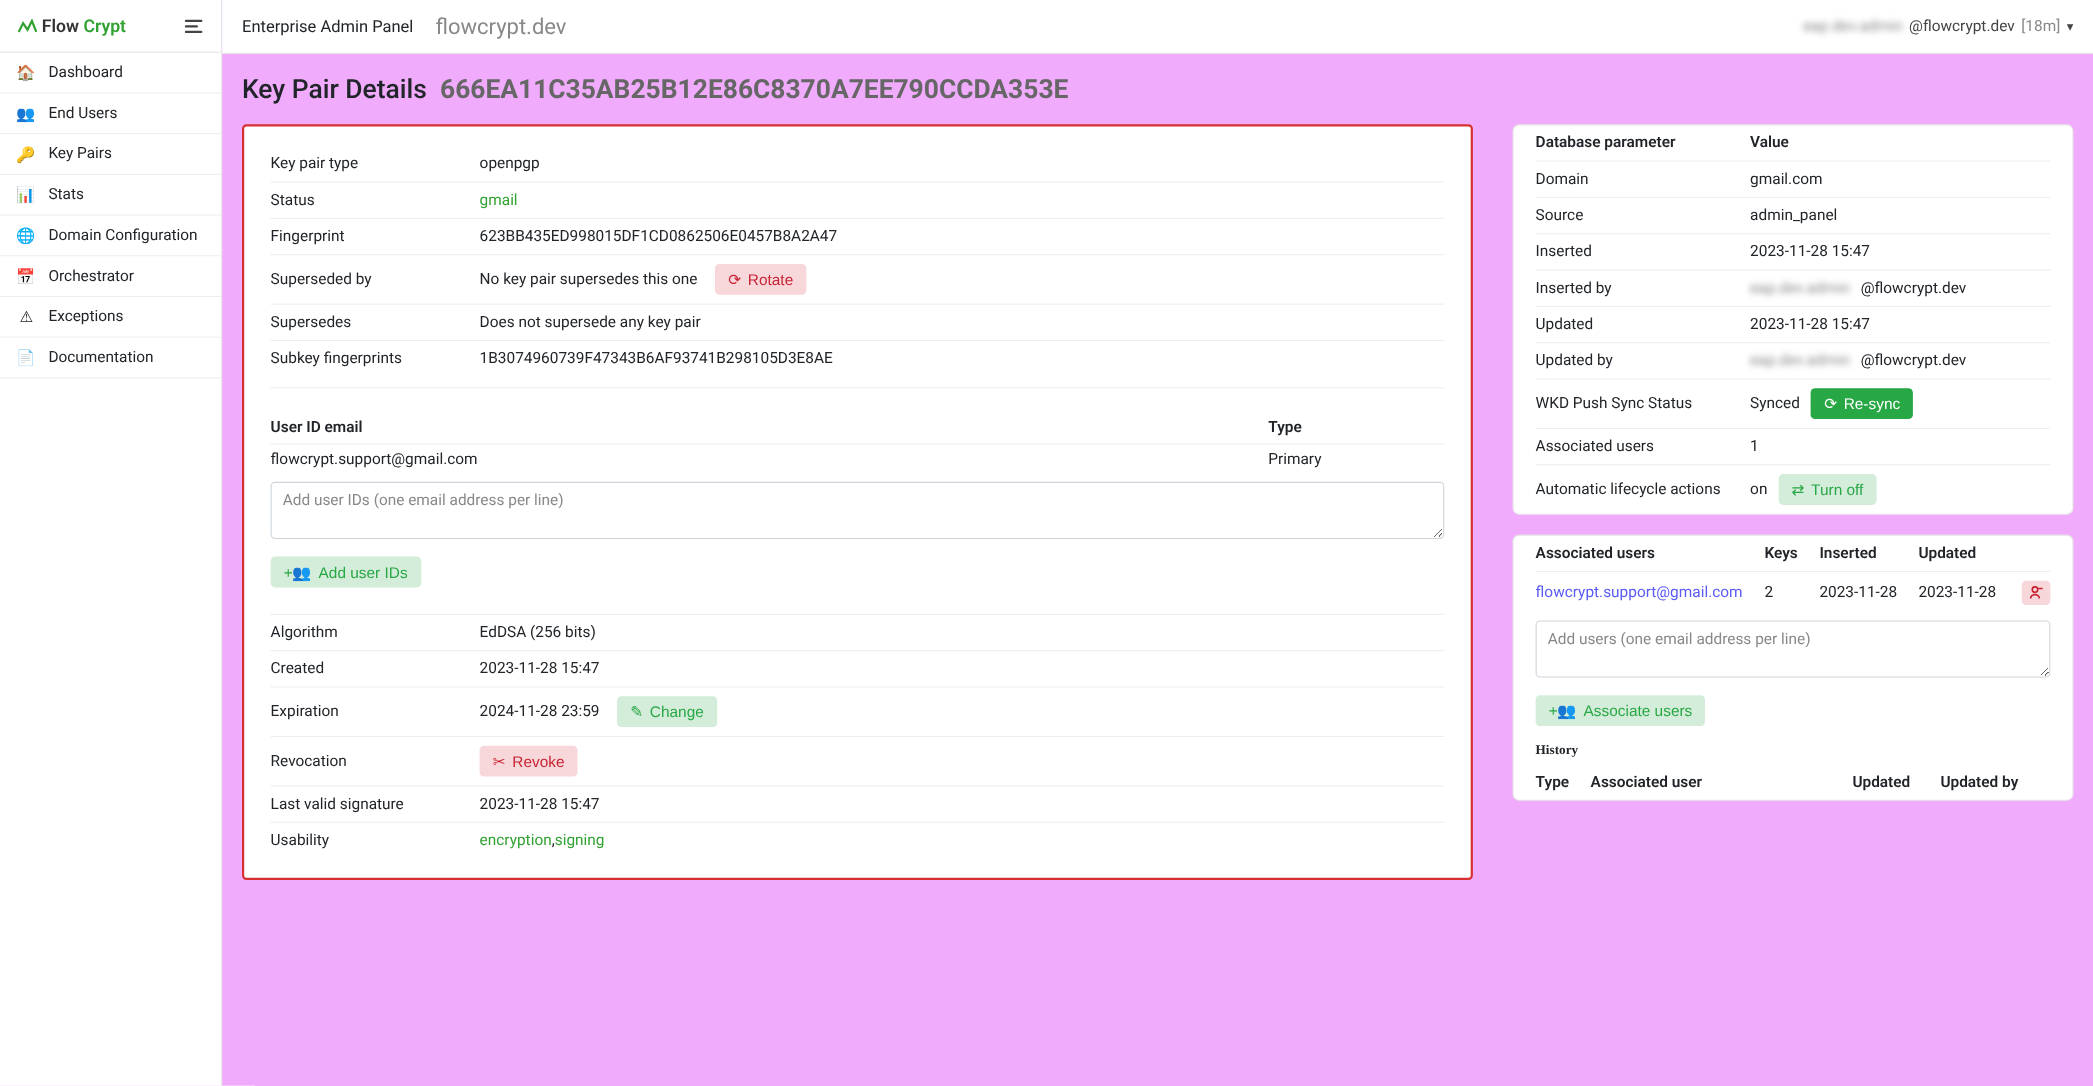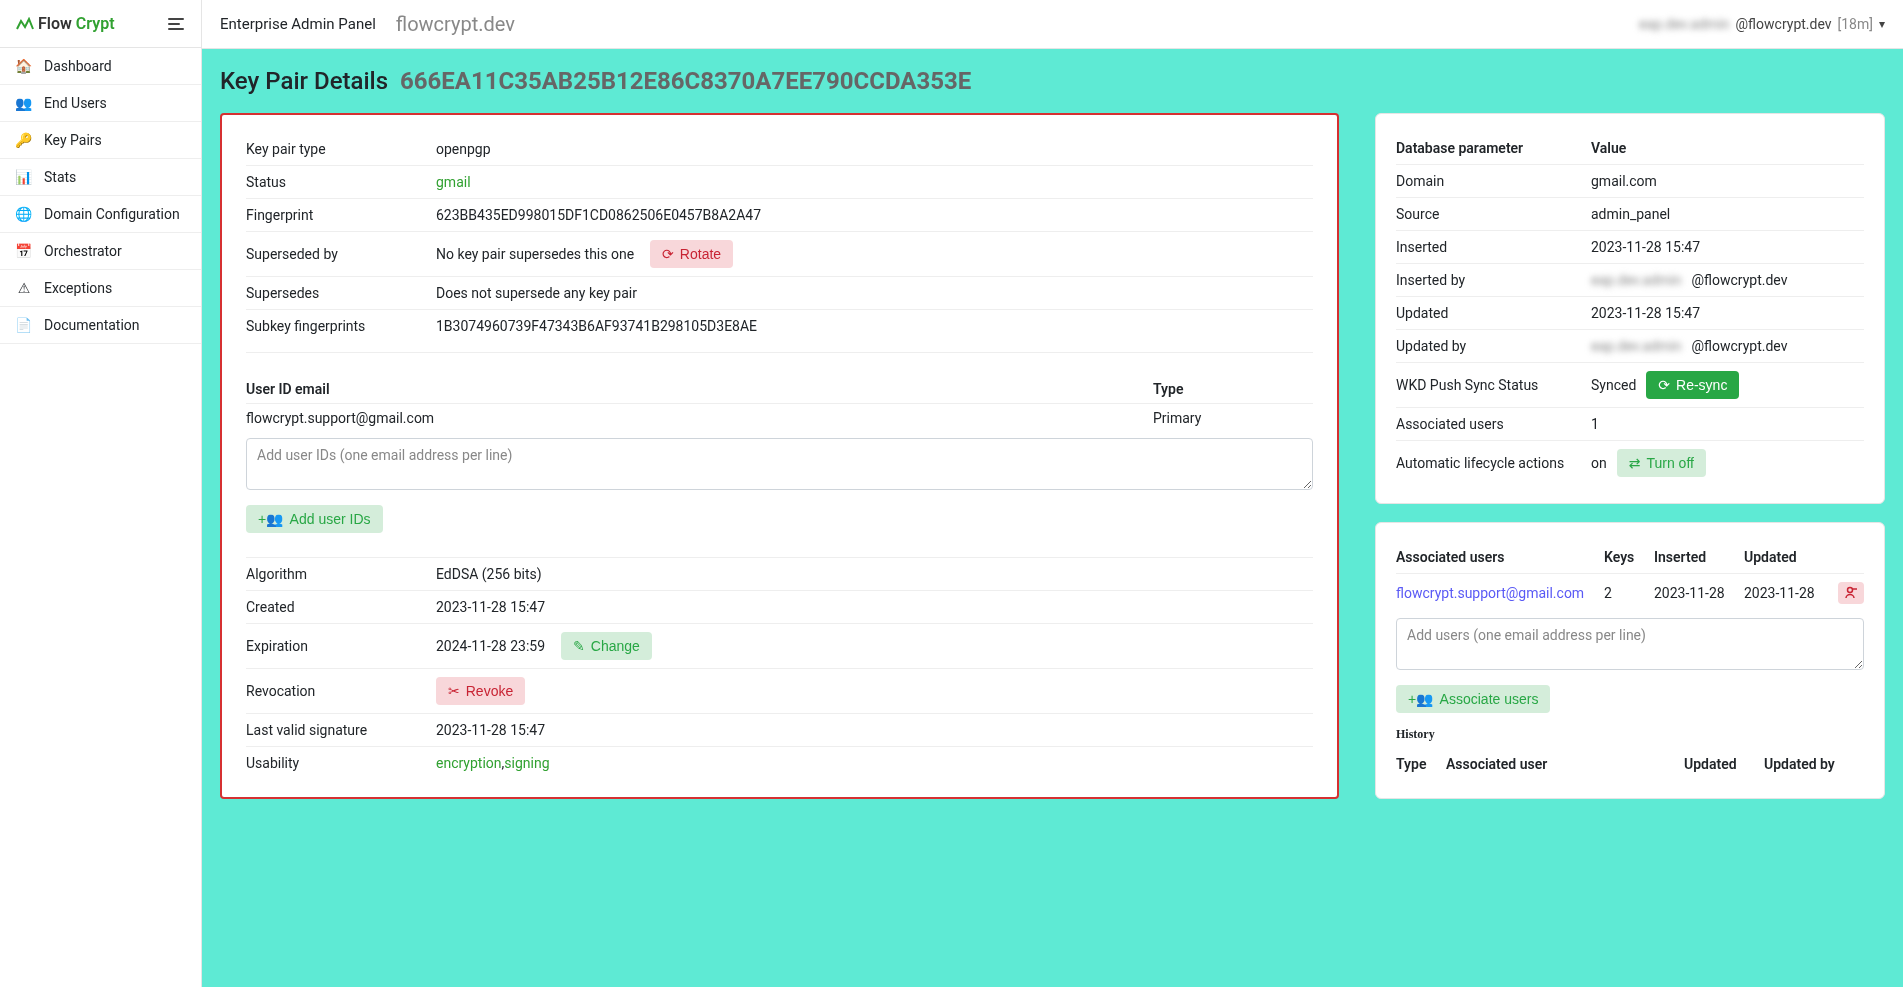--- a/index.html
+++ b/index.html
@@ -8,34 +8,34 @@
 .sidebar { width: 202px; border-right: 1px solid #e5e5e5; background: #fff; }
 .logo-row { display: flex; align-items: center; justify-content: space-between; padding: 14px 16px; border-bottom: 1px solid #e5e5e5; }
 .logo { font-weight: 600; font-size: 16px; display: flex; align-items: center; gap: 4px; }
 .logo .flow { color: #333; }
 .logo .crypt { color: #31a131; }
 .logo-icon { width: 18px; height: 14px; display: inline-block; }
 .hamburger { font-size: 18px; color: #444; cursor: pointer; }
 .nav { padding-top: 0; }
 .nav-item { display: flex; align-items: center; gap: 12px; padding: 10px 16px; border-bottom: 1px solid #eee; cursor: pointer; font-size: 14px; color: #212529; }
 .nav-icon { width: 16px; height: 16px; display: inline-flex; align-items: center; justify-content: center; font-size: 14px; }
-.main { flex: 1; display: flex; flex-direction: column; background: #5eead4; }
+.main { flex: 1; display: flex; flex-direction: column; background: #f0abfc; }
 .topbar { display: flex; align-items: center; justify-content: space-between; padding: 12px 18px; border-bottom: 1px solid #e5e5e5; background: #fff; }
 .topbar-left { display: flex; align-items: center; gap: 20px; }
 .topbar-title { font-size: 15px; color: #212529; }
 .topbar-sub { font-size: 20px; color: #888; }
 .topbar-user { font-size: 14px; color: #444; display: flex; align-items: center; gap: 6px; }
 .blurred { filter: blur(3px); color: #888; }
 .content { padding: 18px; }
 .page-title { font-size: 24px; font-weight: 500; margin-bottom: 18px; }
 .page-title .fp { font-size: 24px; font-weight: 700; color: #666; margin-left: 6px; }
 .panels { display: flex; gap: 36px; align-items: flex-start; }
 .panel-left { flex: 1; background: #fff; border: 2px solid #d63031; border-radius: 4px; padding: 18px 24px; }
 .panel-right { width: 510px; display: flex; flex-direction: column; gap: 18px; }
-.card { background: #fff; border: 1px solid #e5e5e5; border-radius: 6px; padding: 18px 20px; }
+.card { background: #fff; border: 1px solid #e5e5e5; border-radius: 6px; padding: 0 20px; }
 .row { display: flex; align-items: center; padding: 8px 0; border-top: 1px solid #eee; }
 .row:first-child { border-top: none; }
 .row-label { width: 190px; color: #212529; font-size: 14px; }
 .row-value { flex: 1; font-size: 14px; color: #212529; display: flex; align-items: center; gap: 16px; flex-wrap: wrap; }
 .valid { color: #31a131; }
 .link { color: #31a131; }
 .btn { display: inline-flex; align-items: center; gap: 6px; padding: 6px 12px; border-radius: 4px; font-size: 14px; cursor: pointer; border: none; }
 .btn-light-red { background: #f8d7da; color: #c82333; }
 .btn-light-green { background: #d4edda; color: #28a745; }
 .btn-green { background: #28a745; color: #fff; }

